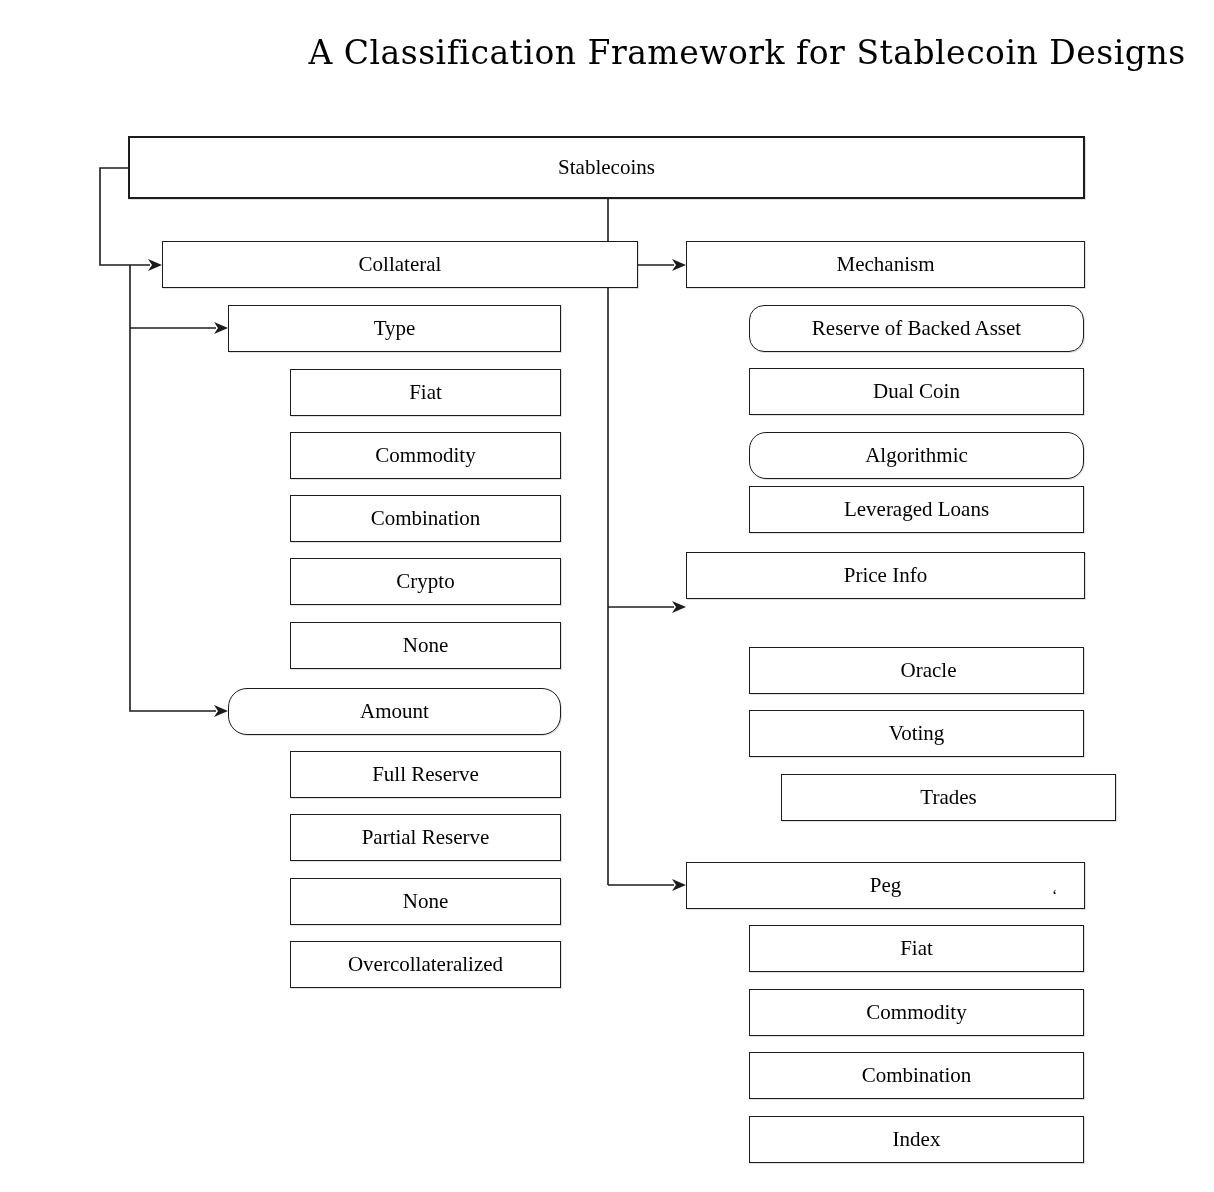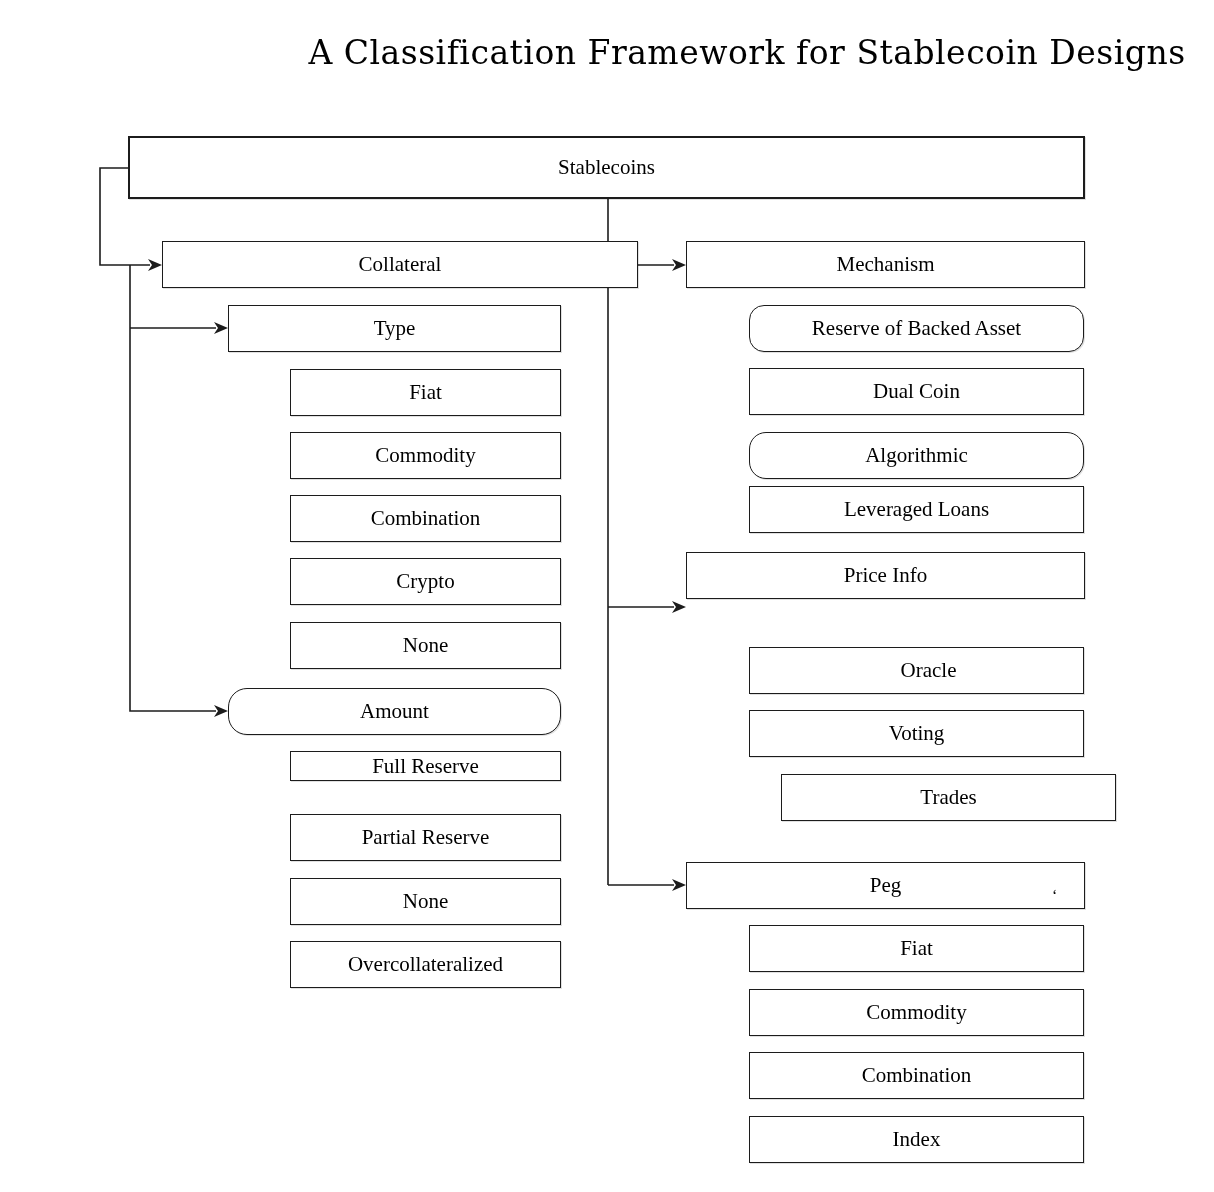--- a/index.html
+++ b/index.html
@@ -21,21 +21,21 @@
   
   #n-root{left:128px;top:136px;width:957px;height:63px;}
   #n-collateral{left:162px;top:241px;width:476px;height:47px;}
   #n-type{left:228px;top:305px;width:333px;height:47px;}
   #n-t-fiat{left:290px;top:369px;width:271px;height:47px;}
   #n-t-commodity{left:290px;top:432px;width:271px;height:47px;}
   #n-t-combination{left:290px;top:495px;width:271px;height:47px;}
   #n-t-crypto{left:290px;top:558px;width:271px;height:47px;}
   #n-t-none{left:290px;top:622px;width:271px;height:47px;}
   #n-amount{left:228px;top:688px;width:333px;height:47px;border-radius:19px;}
-  #n-a-full{left:290px;top:751px;width:271px;height:30px;}
+  #n-a-full{left:290px;top:751px;width:271px;height:47px;}
   #n-a-partial{left:290px;top:814px;width:271px;height:47px;}
   #n-a-none{left:290px;top:878px;width:271px;height:47px;}
   #n-a-over{left:290px;top:941px;width:271px;height:47px;}
   #n-mechanism{left:686px;top:241px;width:399px;height:47px;}
   #n-m-reserve{left:749px;top:305px;width:335px;height:47px;border-radius:15px;}
   #n-m-dual{left:749px;top:368px;width:335px;height:47px;}
   #n-m-algo{left:749px;top:432px;width:335px;height:47px;border-radius:17px;}
   #n-m-lev{left:749px;top:470px;width:335px;height:47px;margin-top:16px;}
   #n-priceinfo{left:686px;top:552px;width:399px;height:47px;}
   #n-p-oracle{left:749px;top:647px;width:335px;height:47px;padding-left:24px;}

